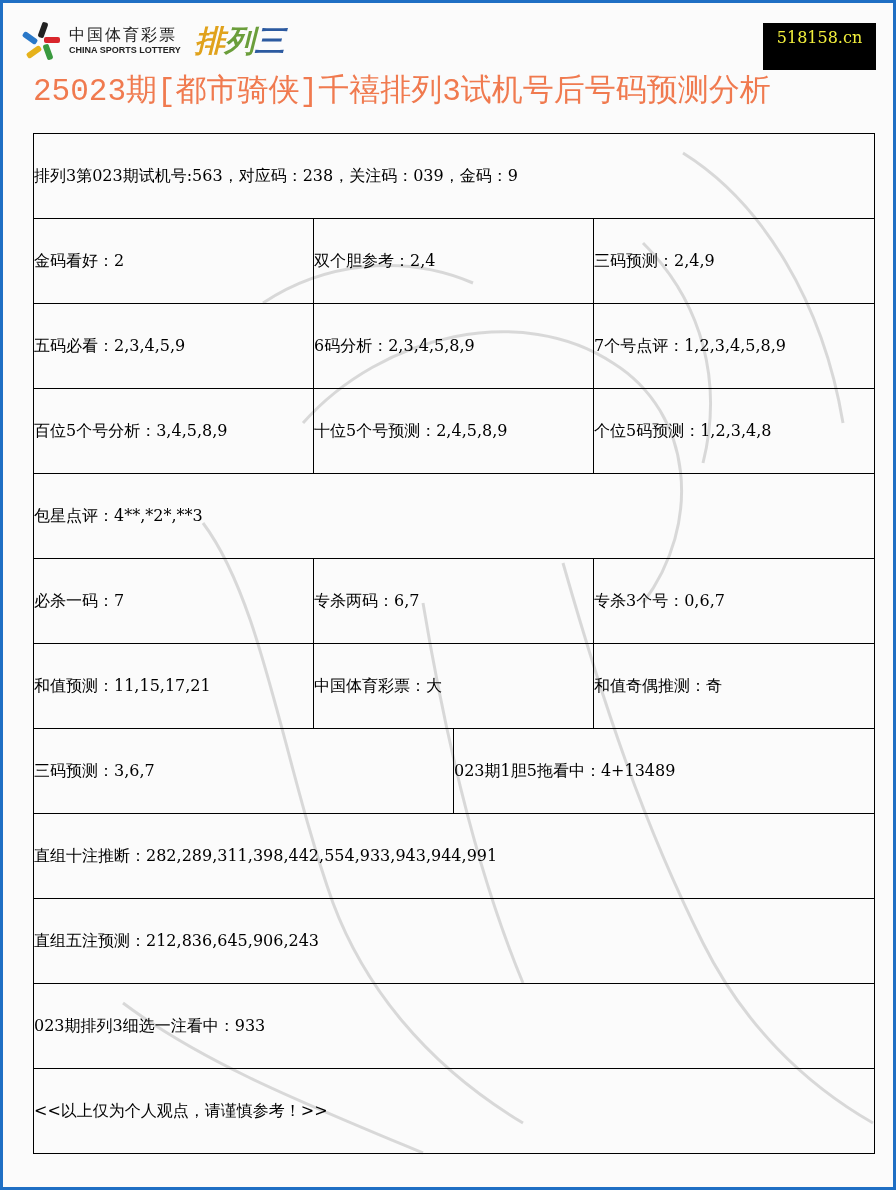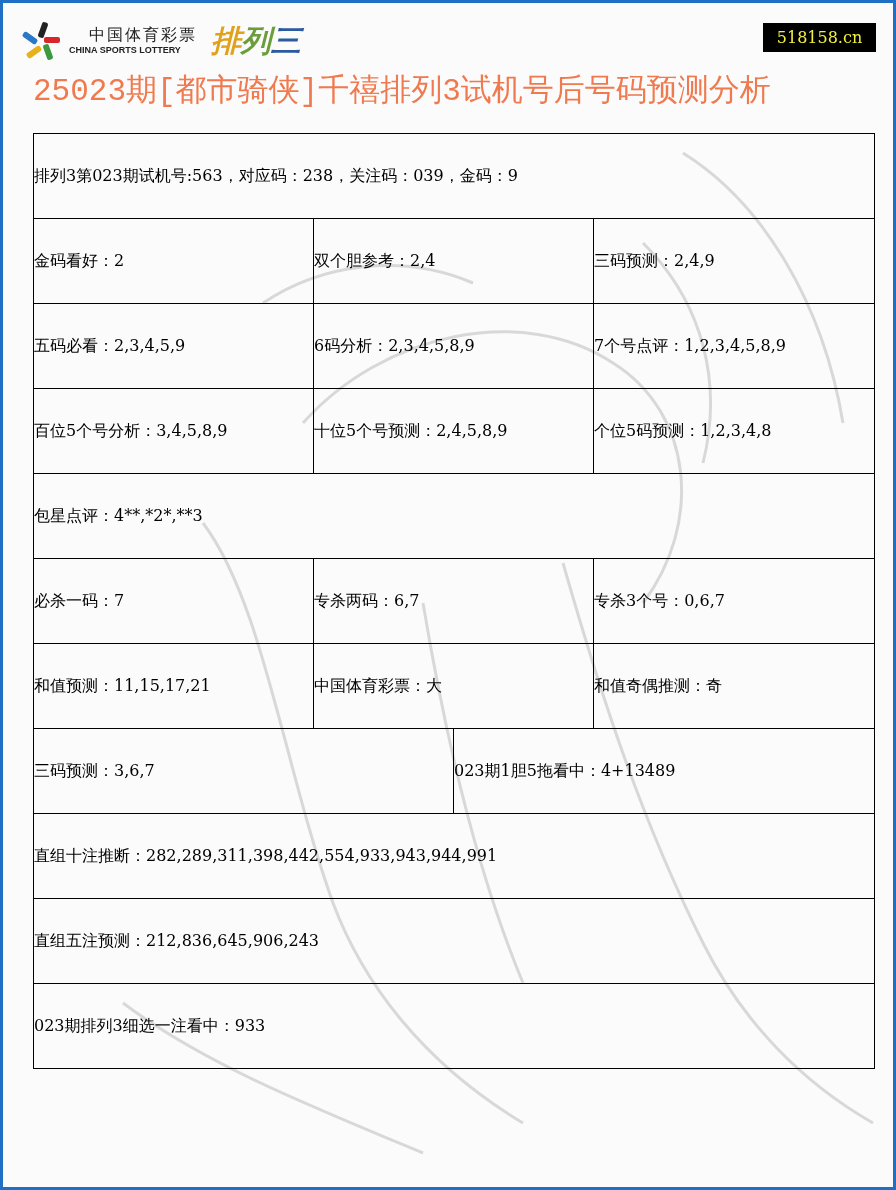--- a/index.html
+++ b/index.html
@@ -3,25 +3,25 @@
 <meta charset="utf-8">
 <style>
   html,body{margin:0;padding:0;}
   body{width:896px;height:1190px;overflow:hidden;background:#fff;font-family:"DejaVu Serif",serif;}
   .frame{position:absolute;left:0;top:0;width:890px;height:1184px;border:3px solid #1f6fc4;background:#fbfbfb;overflow:hidden;}
   .bgart{position:absolute;left:0;top:0;width:890px;height:1184px;opacity:0.35;}
   .logo{position:absolute;left:18px;top:16px;height:44px;display:flex;align-items:center;}
   .star{position:relative;width:42px;height:42px;}
   .star span{position:absolute;width:6px;height:16px;border-radius:2px;}
   .logo-text{margin-left:6px;display:flex;flex-direction:column;}
-  .logo-cn{font-family:"DejaVu Sans",sans-serif;font-size:16px;color:#222;letter-spacing:2px;line-height:18px;margin-left:20px;}
+  .logo-cn{font-family:"DejaVu Sans",sans-serif;font-size:16px;color:#222;letter-spacing:2px;line-height:18px;}
   .logo-en{font-family:"Liberation Sans",sans-serif;font-size:9px;font-weight:bold;color:#222;line-height:12px;}
   .pl3{margin-left:14px;font-family:"DejaVu Sans",sans-serif;font-weight:bold;font-style:italic;font-size:30px;line-height:36px;}
   .pl3 .a{color:#e0a21c}.pl3 .b{color:#6b9e3b}.pl3 .c{color:#2c5aa0;}
-  .badge{position:absolute;left:760px;top:20px;width:113px;height:29px;background:#000;color:#f2ef3c;font-family:"DejaVu Serif",serif;font-size:16px;line-height:29px;text-align:center;}
+  .badge{position:absolute;left:760px;top:20px;width:113px;height:47px;background:#000;color:#f2ef3c;font-family:"DejaVu Serif",serif;font-size:16px;line-height:29px;text-align:center;}
   .title{position:absolute;left:30px;top:66px;font-family:Liberation Mono, monospace;font-size:31px;color:#f07a4f;white-space:nowrap;letter-spacing:0px;}
   table{position:absolute;left:30px;top:130px;width:841px;border-collapse:collapse;table-layout:fixed;}
   td{border:1px solid #000;height:84px;text-align:left;vertical-align:middle;font-family:"DejaVu Serif",serif;font-size:16px;color:#000;padding:0;background:transparent;white-space:nowrap;}
 </style>
 </head>
 <body>
 
 <div class="frame">
   <svg class="bgart" viewBox="0 0 890 1184">
     <g fill="none" stroke="#9a9a9a" stroke-width="3">
@@ -102,15 +102,18 @@
     </tr>
     <tr>
       <td colspan="4">直组十注推断：282,289,311,398,442,554,933,943,944,991</td>
     </tr>
     <tr>
       <td colspan="4">直组五注预测：212,836,645,906,243</td>
     </tr>
     <tr>
       <td colspan="4">023期排列3细选一注看中：933</td>
     </tr>
+    <tr>
+      <td colspan="4">&lt;&lt;以上仅为个人观点，请谨慎参考！&gt;&gt;</td>
+    </tr>
   </tbody>
     </table>
 </div>
 
 </body></html>

